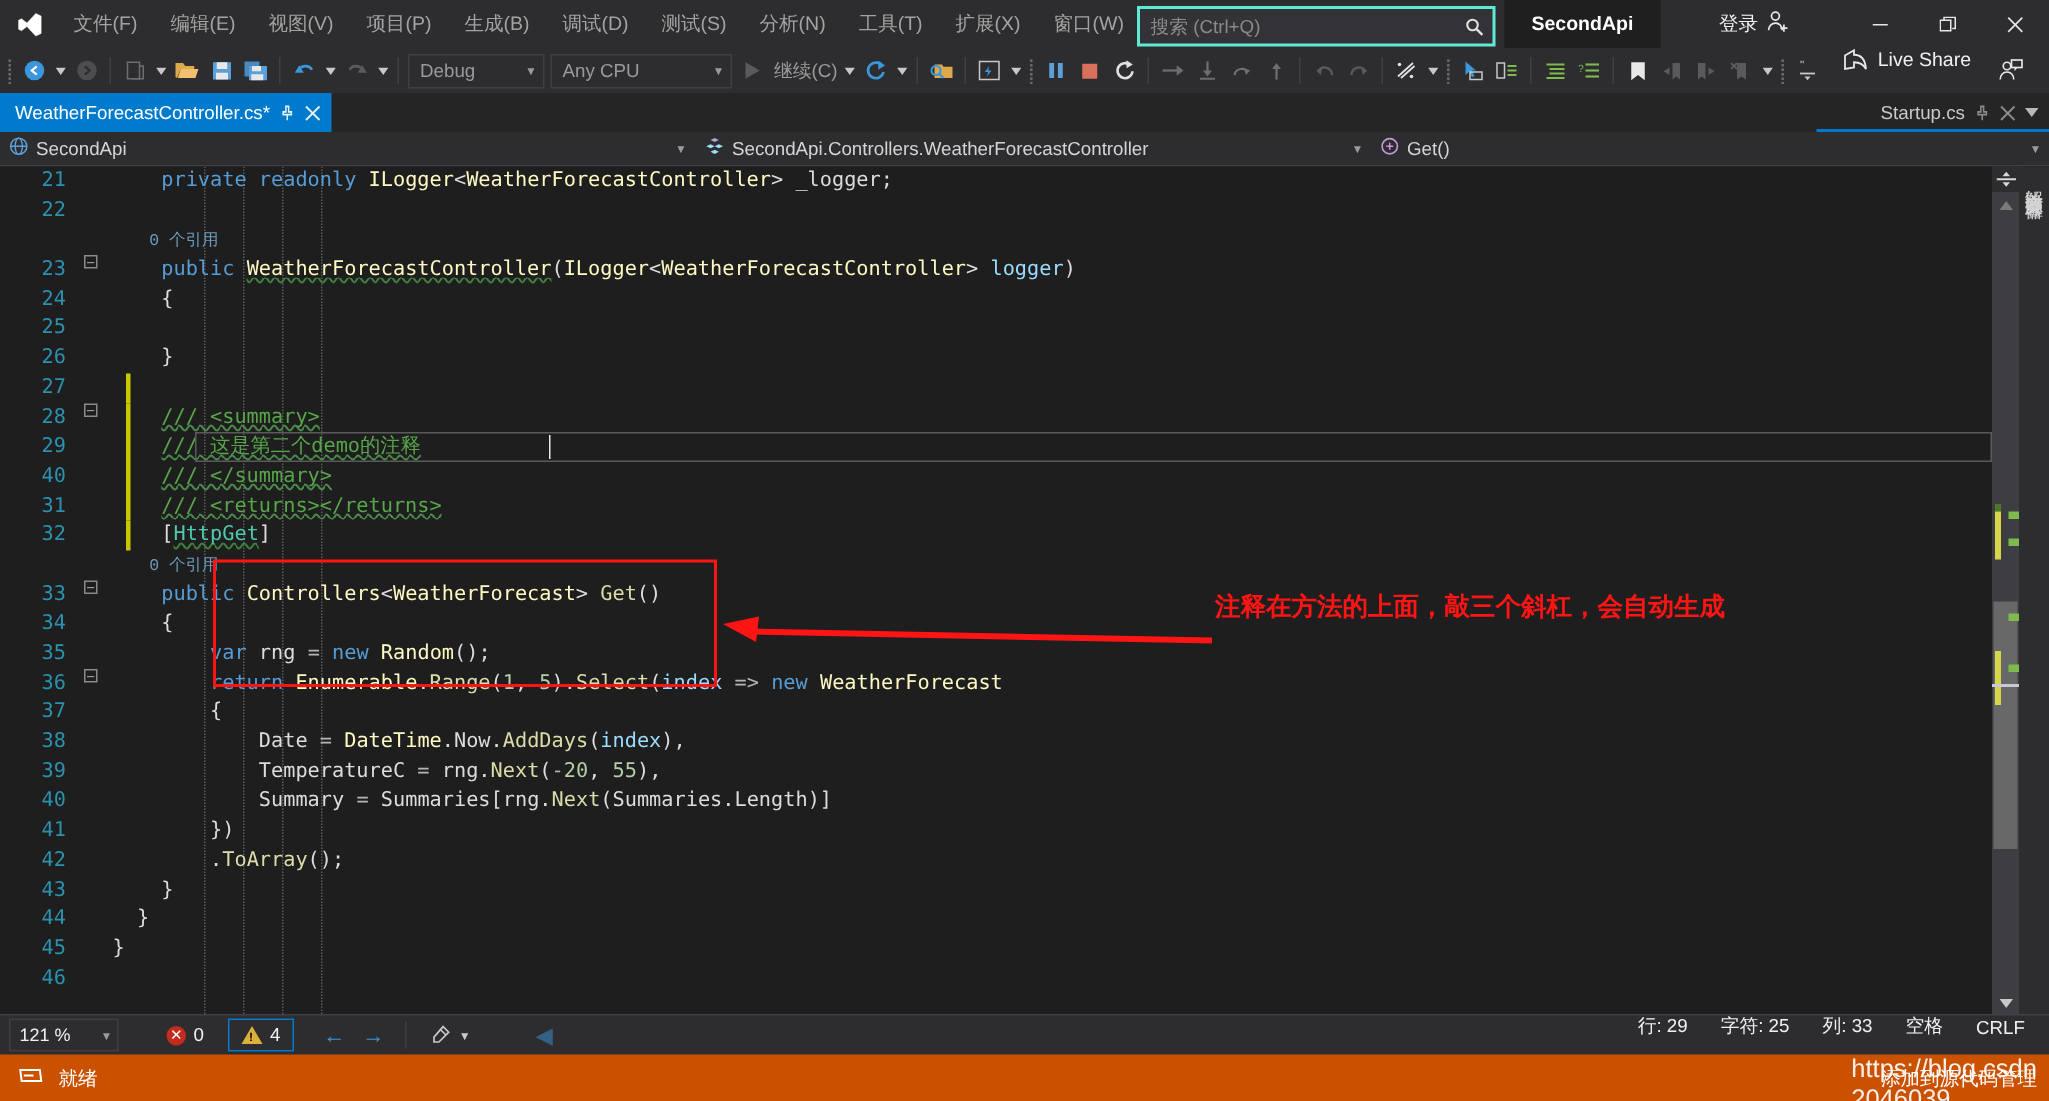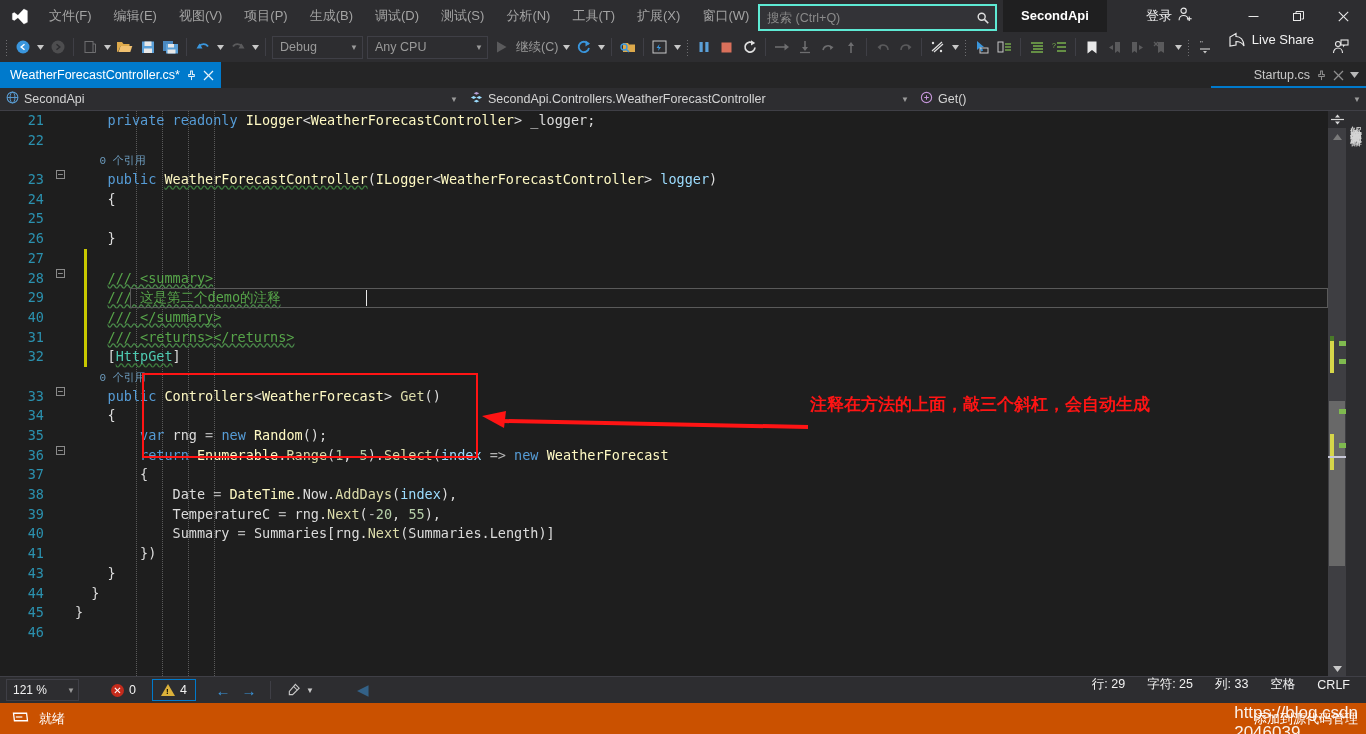--- a/index.html
+++ b/index.html
@@ -640,20 +640,21 @@
           <div class="ln-row"><div class="gut-gap"></div><div class="glyph"></div><div class="ctext">    <span class="ref">0 个引用</span></div></div>
           <div class="ln-row"><div class="gut-num">33</div><div class="glyph"><div class="fold">–</div></div><div class="ctext">    <span class="kw">public</span> <span class="ty">Controllers</span><span class="pun">&lt;</span><span class="ty">WeatherForecast</span><span class="pun">&gt;</span> <span class="mth">Get</span><span class="pun">()</span></div></div>
           <div class="ln-row"><div class="gut-num">34</div><div class="glyph"></div><div class="ctext">    <span class="pun">{</span></div></div>
           <div class="ln-row"><div class="gut-num">35</div><div class="glyph"></div><div class="ctext">        <span class="kw">var</span> <span class="id">rng</span> <span class="op">=</span> <span class="kw">new</span> <span class="ty">Random</span><span class="pun">();</span></div></div>
           <div class="ln-row"><div class="gut-num">36</div><div class="glyph"><div class="fold">–</div></div><div class="ctext">        <span class="kw">return</span> <span class="ty">Enumerable</span><span class="pun">.</span><span class="mth">Range</span><span class="pun">(</span><span class="num">1</span><span class="pun">,</span> <span class="num">5</span><span class="pun">).</span><span class="mth">Select</span><span class="pun">(</span><span class="par">index</span> <span class="op">=&gt;</span> <span class="kw">new</span> <span class="ty">WeatherForecast</span></div></div>
           <div class="ln-row"><div class="gut-num">37</div><div class="glyph"></div><div class="ctext">        <span class="pun">{</span></div></div>
           <div class="ln-row"><div class="gut-num">38</div><div class="glyph"></div><div class="ctext">            <span class="id">Date</span> <span class="op">=</span> <span class="ty">DateTime</span><span class="pun">.</span><span class="id">Now</span><span class="pun">.</span><span class="mth">AddDays</span><span class="pun">(</span><span class="par">index</span><span class="pun">),</span></div></div>
           <div class="ln-row"><div class="gut-num">39</div><div class="glyph"></div><div class="ctext">            <span class="id">TemperatureC</span> <span class="op">=</span> <span class="id">rng</span><span class="pun">.</span><span class="mth">Next</span><span class="pun">(</span><span class="op">-</span><span class="num">20</span><span class="pun">,</span> <span class="num">55</span><span class="pun">),</span></div></div>
           <div class="ln-row"><div class="gut-num">40</div><div class="glyph"></div><div class="ctext">            <span class="id">Summary</span> <span class="op">=</span> <span class="id">Summaries</span><span class="pun">[</span><span class="id">rng</span><span class="pun">.</span><span class="mth">Next</span><span class="pun">(</span><span class="id">Summaries</span><span class="pun">.</span><span class="id">Length</span><span class="pun">)]</span></div></div>
           <div class="ln-row"><div class="gut-num">41</div><div class="glyph"></div><div class="ctext">        <span class="pun">})</span></div></div>
+          <div class="ln-row"><div class="gut-num">42</div><div class="glyph"></div><div class="ctext">        <span class="pun">.</span><span class="mth">ToArray</span><span class="pun">();</span></div></div>
           <div class="ln-row"><div class="gut-num">43</div><div class="glyph"></div><div class="ctext">    <span class="pun">}</span></div></div>
           <div class="ln-row"><div class="gut-num">44</div><div class="glyph"></div><div class="ctext">  <span class="pun">}</span></div></div>
           <div class="ln-row"><div class="gut-num">45</div><div class="glyph"></div><div class="ctext"><span class="pun">}</span></div></div>
           <div class="ln-row"><div class="gut-num">46</div><div class="glyph"></div><div class="ctext">&nbsp;</div></div>
         </div>
 
       <div class="cur-line" style="top:177px;"></div>
       <div class="caret" style="left:366px;top:179px;"></div>
 
       <div class="redbox" style="left:142px;top:262px;width:336px;height:85px;"></div>

